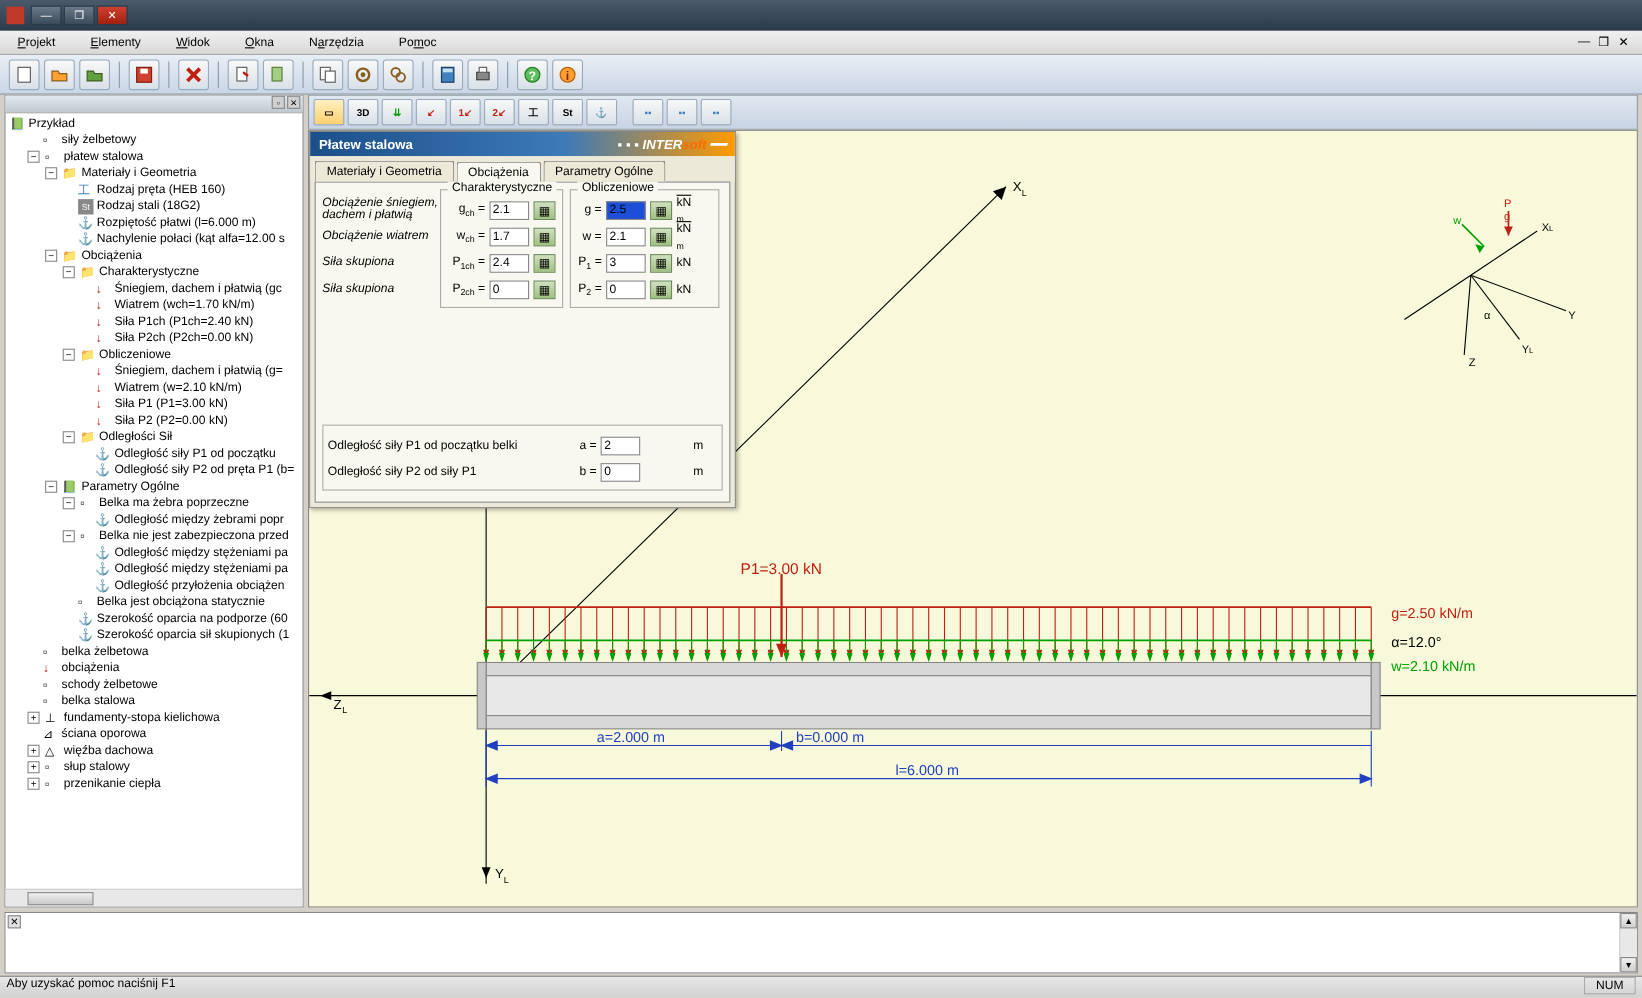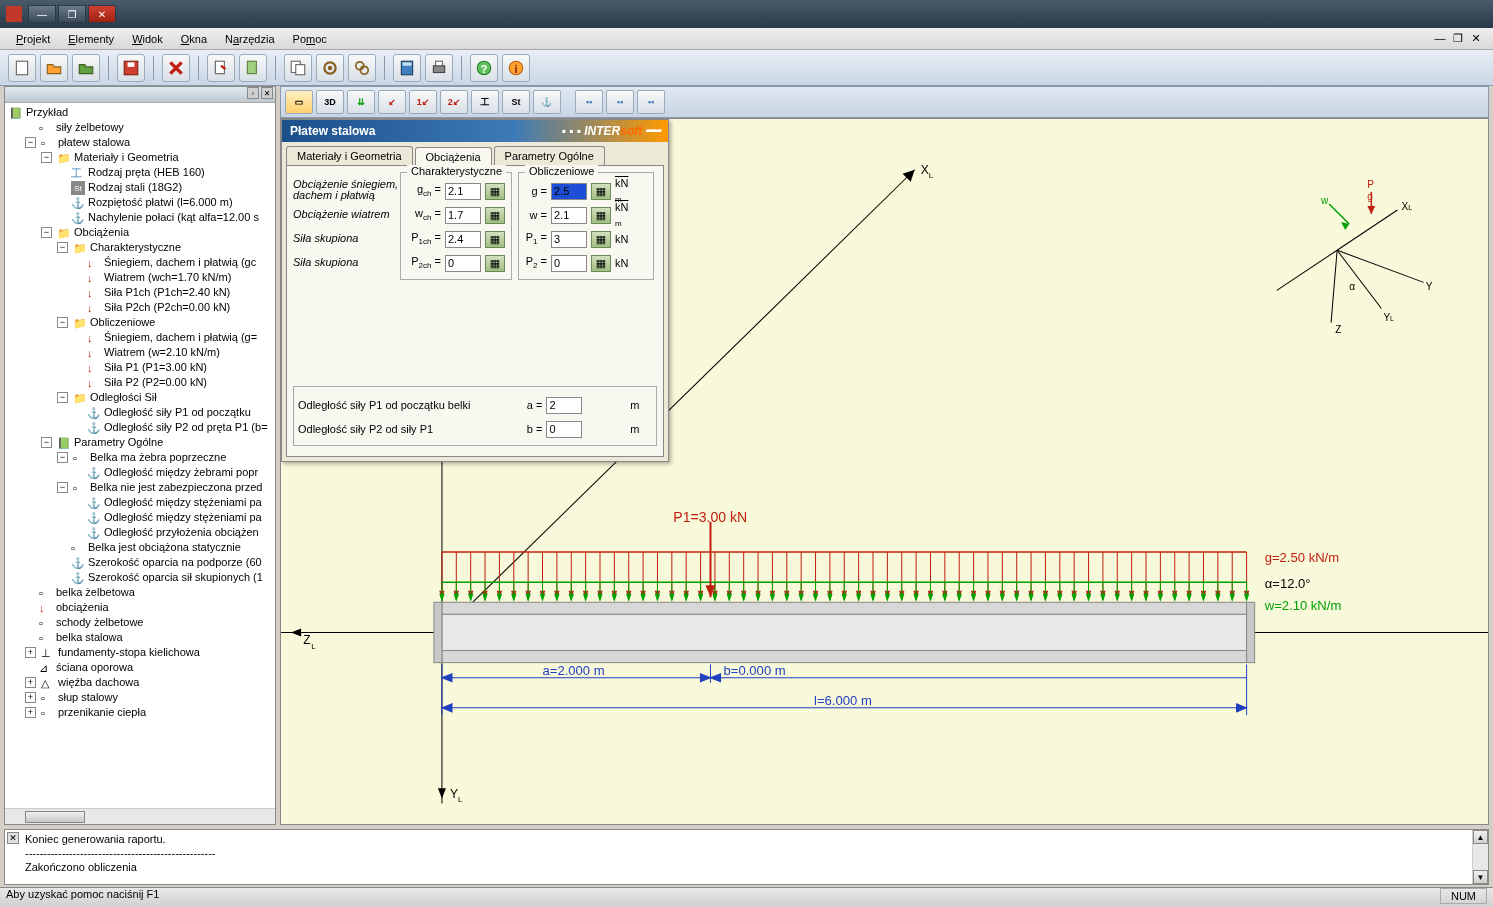--- a/index.html
+++ b/index.html
@@ -7,21 +7,21 @@
 
 
 .titlebar { height: 28px; background: linear-gradient(to bottom, #4a5a6a, #2a3a4a); color: #fff; display: flex; align-items: center; padding: 0 6px; }
 .titlebar .icon { width: 16px; height: 16px; background: #c0392b; margin-right: 6px; }
 .titlebar .title { flex: 1; font-size: 12px; }
 .titlebar .winbtns { display: flex; gap: 2px; }
 .titlebar .winbtn { width: 28px; height: 18px; background: linear-gradient(to bottom,#6a7a8a,#3a4a5a); border: 1px solid #2a3a4a; display:flex; align-items:center; justify-content:center; color:#fff; cursor:pointer; font-size:10px;}
 .titlebar .winbtn.close { background: linear-gradient(to bottom,#d04030,#a02010); }
 
 
-.menubar { height: 22px; background: linear-gradient(to bottom, #f0f0f0, #d8d8d8); display: flex; align-items: center; padding: 0 8px; border-bottom: 1px solid #aaa; gap: 2px; }
+.menubar { height: 22px; background: linear-gradient(to bottom, #f0f0f0, #d8d8d8); display: flex; align-items: center; padding: 0 8px; border-bottom: 1px solid #aaa; gap: 16px; }
 .menubar span { padding: 2px 8px; cursor: pointer; }
 .menubar span u { text-decoration: underline; }
 .menubar .mdi-btns { margin-left: auto; display:flex; gap: 0;}
 .menubar .mdi-btns span { width:18px; text-align:center; padding:0; cursor:pointer;}
 
 
 .toolbar { height: 36px; background: linear-gradient(to bottom, #e8eef5, #cad6e6); border-bottom: 1px solid #8899aa; display: flex; align-items: center; padding: 0 8px; gap: 4px; }
 .tbtn { width: 28px; height: 28px; background: linear-gradient(to bottom,#f8f8f8,#d8e0e8); border: 1px solid #99aabb; border-radius: 3px; display:flex; align-items:center; justify-content:center; cursor:pointer; }
 .tbtn svg { width:18px; height:18px; }
 .tsep { width: 1px; height: 24px; background: #8899aa; margin: 0 4px; }
@@ -951,25 +951,20 @@
         </g>
       </svg>
 
     </div>
   </div>
 
 </div>
 
 <div class="output">
   <div class="close">✕</div>
-  <div class="lines">
-    <div>Koniec generowania raportu.</div>
-    <div>----------------------------------------------------</div>
-    <div>Zakończono obliczenia</div>
-  </div>
   <div class="vscroll">
     <div class="arr">▲</div>
     <div style="flex:1"></div>
     <div class="arr" style="position:absolute;bottom:0;left:0;right:0">▼</div>
   </div>
 </div>
 
 <div class="statusbar">
   <span>Aby uzyskać pomoc naciśnij F1</span>
   <div class="cell">NUM</div>

